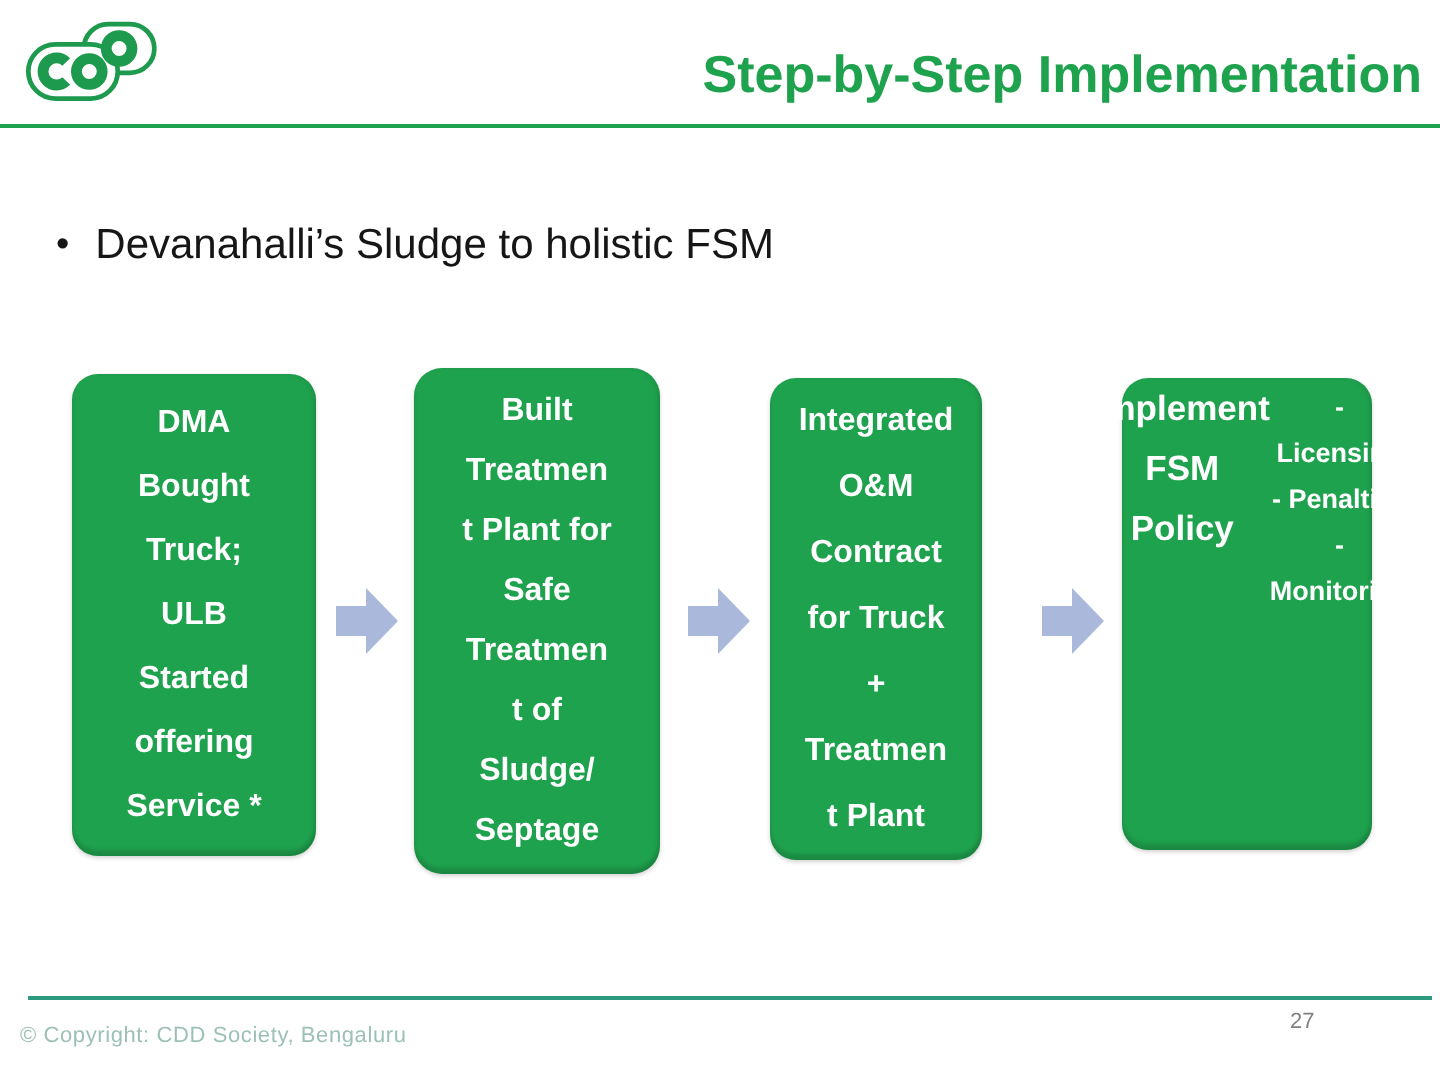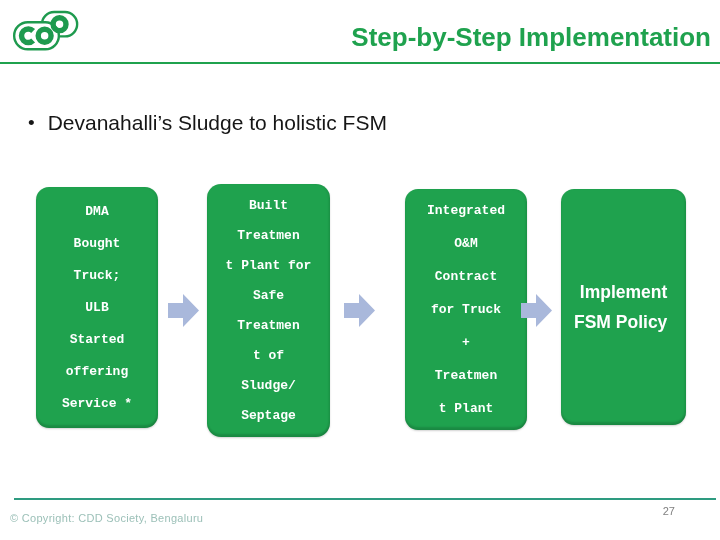--- a/index.html
+++ b/index.html
@@ -36,45 +36,45 @@
   }
   .bullet-marker{font-size:19px;line-height:27px;}
 
   
   .step{
     position:absolute;background:var(--green);
     border-radius:13px;color:#fff;font-weight:bold;
     display:flex;align-items:center;justify-content:center;text-align:center;
     box-shadow:inset 0 -3px 2px rgba(0,0,0,0.14), inset -2px 0 2px rgba(0,0,0,0.06), 0 1px 2px rgba(0,0,0,0.18);
   }
-  .step-lines{white-space:pre-line;font-size:13px;font-family:Liberation Mono, monospace;}
+  .step-lines{white-space:pre-line;font-size:16px;}
   .step1{left:36px;top:187px;width:122px;height:241px;}
   .step1 .step-lines{line-height:32px;}
   .step2{left:207px;top:184px;width:123px;height:253px;border-radius:14px;}
   .step2 .step-lines{line-height:30px;}
-  .step3{left:405px;top:189px;width:122px;height:241px;align-items:center;}
+  .step3{left:385px;top:189px;width:106px;height:241px;align-items:center;}
   .step3 .step-lines{line-height:33px;}
   .step4{
     left:561px;top:189px;width:125px;height:236px;
-    flex-direction:column;align-items:flex-start;justify-content:center;
-    text-align:right;padding:0 8px 0 13px;
+    flex-direction:row;align-items:flex-start;justify-content:center;
+    text-align:center;padding:0 8px 0 13px;
   }
   .step4-title{white-space:pre-line;font-size:17.5px;line-height:30px;}
   .step4-items{white-space:pre-line;font-size:13.5px;line-height:23px;margin-top:3px;}
 
   
   .arrow{position:absolute;width:32px;height:37px;}
   .arrow1{left:168px;top:292px;}
   .arrow2{left:344px;top:292px;}
   .arrow3{left:521px;top:292px;}
 
   
   .footer-rule{position:absolute;left:14px;top:498px;width:702px;height:2px;background:var(--footer-line-teal);}
   .copyright{position:absolute;left:10px;top:512px;font-size:11px;color:var(--copyright-text);letter-spacing:0.3px;}
-  .page-number{position:absolute;left:645px;top:505px;width:30px;text-align:right;font-size:11px;color:var(--page-number-gray);}
+  .page-number{position:absolute;left:645px;top:505px;width:30px;text-align:left;font-size:11px;color:var(--page-number-gray);}
 </style>
 </head>
 <body>
 
 <div class="slide">
 
   <div class="logo">
     <svg viewBox="0 0 100 62" width="68" height="42">
       <rect x="44" y="3" width="52" height="36" rx="18" fill="#ffffff" stroke="#1E9A4E" stroke-width="3.5"></rect>
       <rect x="3" y="18" width="66" height="40" rx="20" fill="#ffffff" stroke="#1E9A4E" stroke-width="3.5"></rect>
@@ -131,19 +131,22 @@
 t Plant</div>
   </div>
 
   <svg class="arrow arrow3" viewBox="0 0 32 37">
     <polygon points="0,11 15,11 15,2 31,18.5 15,35 15,26 0,26" fill="#A9B8DB"></polygon>
   </svg>
 
   <div class="step step4">
     <div class="step4-title">Implement
 FSM Policy</div>
+    <div class="step4-items">- Licensing
+- Penalties
+- Monitoring</div>
   </div>
 
   <div class="footer-rule"></div>
   <div class="copyright">© Copyright: CDD Society, Bengaluru</div>
   <div class="page-number">27</div>
 
 </div>
 
 </body></html>

